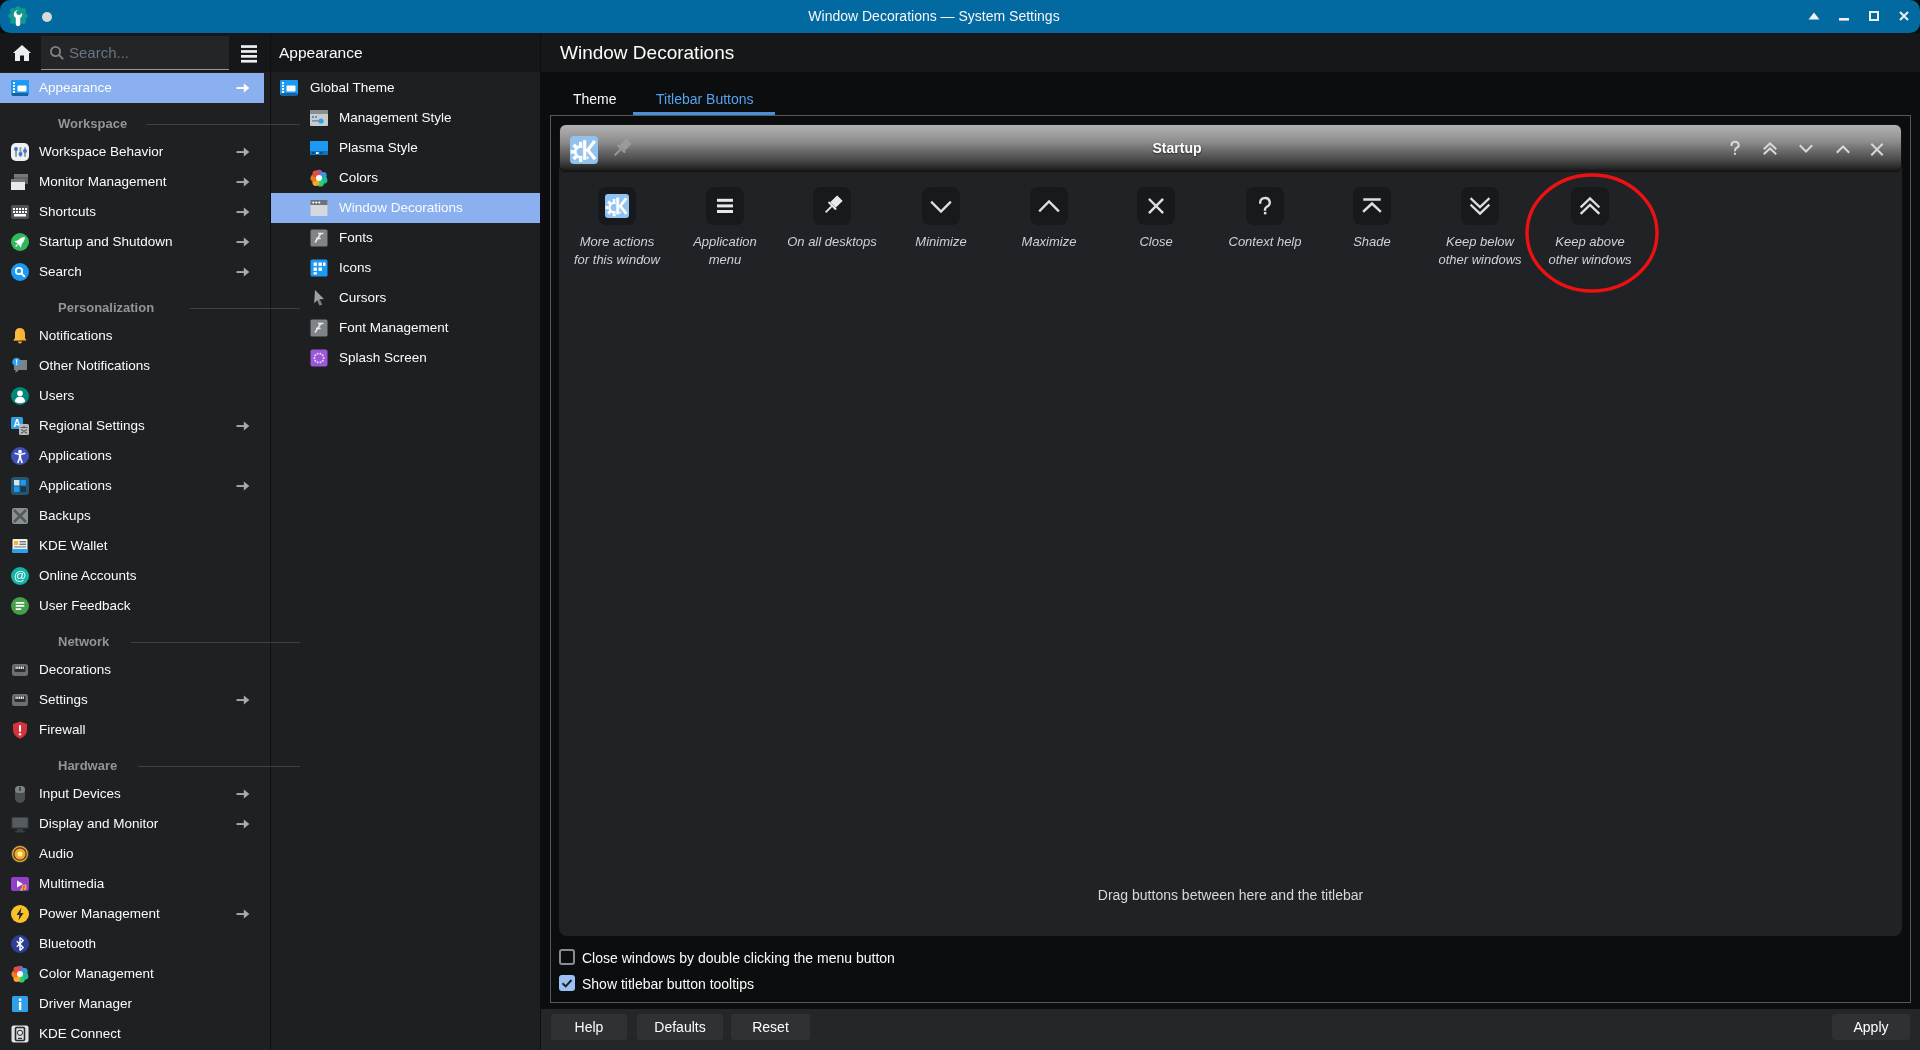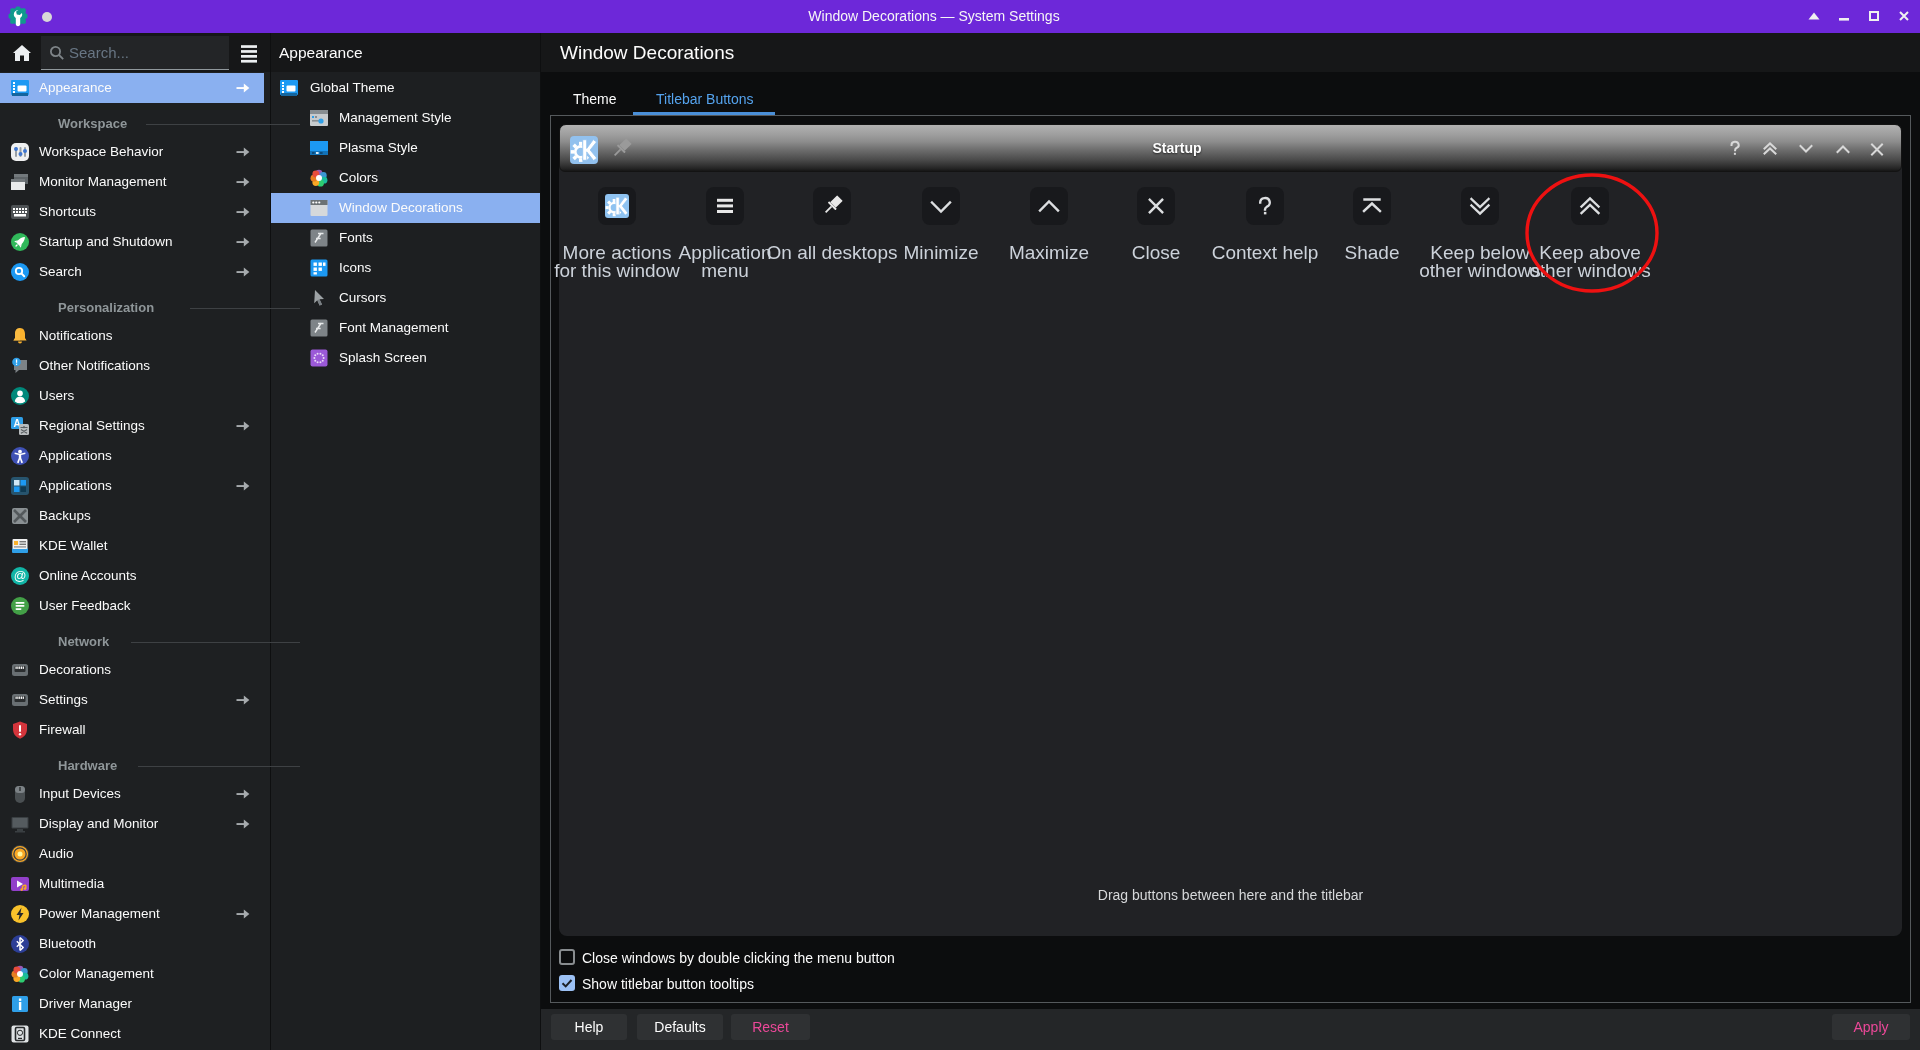--- a/index.html
+++ b/index.html
@@ -1,18 +1,18 @@
 <!DOCTYPE html>
 <html><head>
 <meta charset="utf-8">
 <style>
 * { margin:0; padding:0; box-sizing:border-box; }
 html,body { width:1920px; height:1050px; background:#0c0d0e; font-family:"Liberation Sans", sans-serif; overflow:hidden; }
 body { position:relative; color:#fcfcfc; }
-#csd { position:absolute; left:0; top:0; width:1920px; height:33px; background:#6d28d9; }
+#csd { position:absolute; left:0; top:0; width:1920px; height:33px; background:#0369a1;border-radius:10px; }
 #csd .title { position:absolute; left:0; top:0; width:1868px; height:33px; line-height:33px; text-align:center; font-size:14px; color:#f6f6f6; }
 #band { position:absolute; left:0; top:33px; width:1920px; height:39px; background:#161718; }
 #searchbox { position:absolute; left:41px; top:36px; width:188px; height:34px; background:#232527; border-bottom:1px solid #90989c; }
 #searchbox .ph { position:absolute; left:28px; top:0; height:33px; line-height:33px; font-size:15px; color:#687684; }
 .h-appearance { position:absolute; left:279px; top:33px; height:39px; line-height:39px; font-size:15.5px; color:#fcfcfc; }
 .h-main { position:absolute; left:560px; top:33px; height:39px; line-height:39px; font-size:19px; color:#fcfcfc; }
 #sb1 { position:absolute; left:0; top:72px; width:270px; height:978px; background:#1e2022; }
 #sb2 { position:absolute; left:271px; top:72px; width:269px; height:978px; background:#1d1f21; }
 .vsep { position:absolute; top:33px; bottom:0; width:1px; background:#0e0f10; }
 .row { position:absolute; left:0; width:264px; height:30px; }
@@ -30,29 +30,29 @@
 .row2 .t { position:absolute; top:0; height:30px; line-height:30px; font-size:13.5px; color:#fbfbfb; white-space:nowrap; }
 #tab1 { position:absolute; left:573px; top:91px; font-size:14px; color:#fcfcfc; }
 #tab2 { position:absolute; left:656px; top:91px; font-size:14px; color:#55a3ee; }
 #tabline { position:absolute; left:633px; top:112px; width:142px; height:3px; background:#4a8fd8; }
 #frame { position:absolute; left:550px; top:115px; width:1361px; height:888px; border:1px solid #55595c; }
 #panel { position:absolute; left:559px; top:124px; width:1343px; height:812px; background:#212225; border-radius:8px; }
 #demobar { position:absolute; left:559px; top:124px; width:1343px; height:48px; border-radius:7px 7px 6px 6px;
   border:1px solid #131313; background:linear-gradient(to bottom,#b2b2b2 0%,#9d9d9d 22%,#8d8d8d 36%,#6f6f6f 53%,#4a4a4a 76%,#262626 94%,#161616 100%); }
 #demobar .kbtn { position:absolute; left:10px; top:11px; width:28px; height:28px; background:#92c1ee; border-radius:4px; }
 .dbtn { position:absolute; top:187px; width:38px; height:38px; background:#18191c; border-radius:8px; }
-.dlab { position:absolute; top:244px; width:160px; text-align:center; font-size:19px; line-height:17.5px; color:#ccd2da; }
+.dlab { position:absolute; top:233px; width:160px; text-align:center; font-size:13px; line-height:17.5px; color:#ccd2da;font-style:italic; }
 #dragtext { position:absolute; left:559px; top:887px; width:1343px; text-align:center; font-size:14px; color:#d6d8da; }
 .cb { position:absolute; left:559px; width:16px; height:16px; border-radius:3px; }
 .cb.un { border:2px solid #888c8f; }
 .cb.ch { background:#9cc1f4; }
 .cbl { position:absolute; left:582px; height:16px; line-height:16px; font-size:14px; color:#fcfcfc; }
 #botbar { position:absolute; left:541px; top:1009px; width:1379px; height:41px; background:#242628; }
 .btn { position:absolute; top:1014px; height:26px; background:#2f3133; border-radius:3px; text-align:center; line-height:26px; font-size:14px; color:#fcfcfc; }
-.btn.dis { color:#ec4899; }
+.btn.dis { color:#ffffff; }
 svg { display:block; }
 </style>
 </head>
 <body>
 <div id="sb1"></div>
 <div id="sb2"></div>
 <div id="csd">
   <div style="position:absolute;left:7px;top:5px;width:22px;height:22px;">
       <svg width="22" height="22" viewBox="0 0 22 22" style="">
         <circle cx="11" cy="11" r="8" fill="#11998e"></circle>

